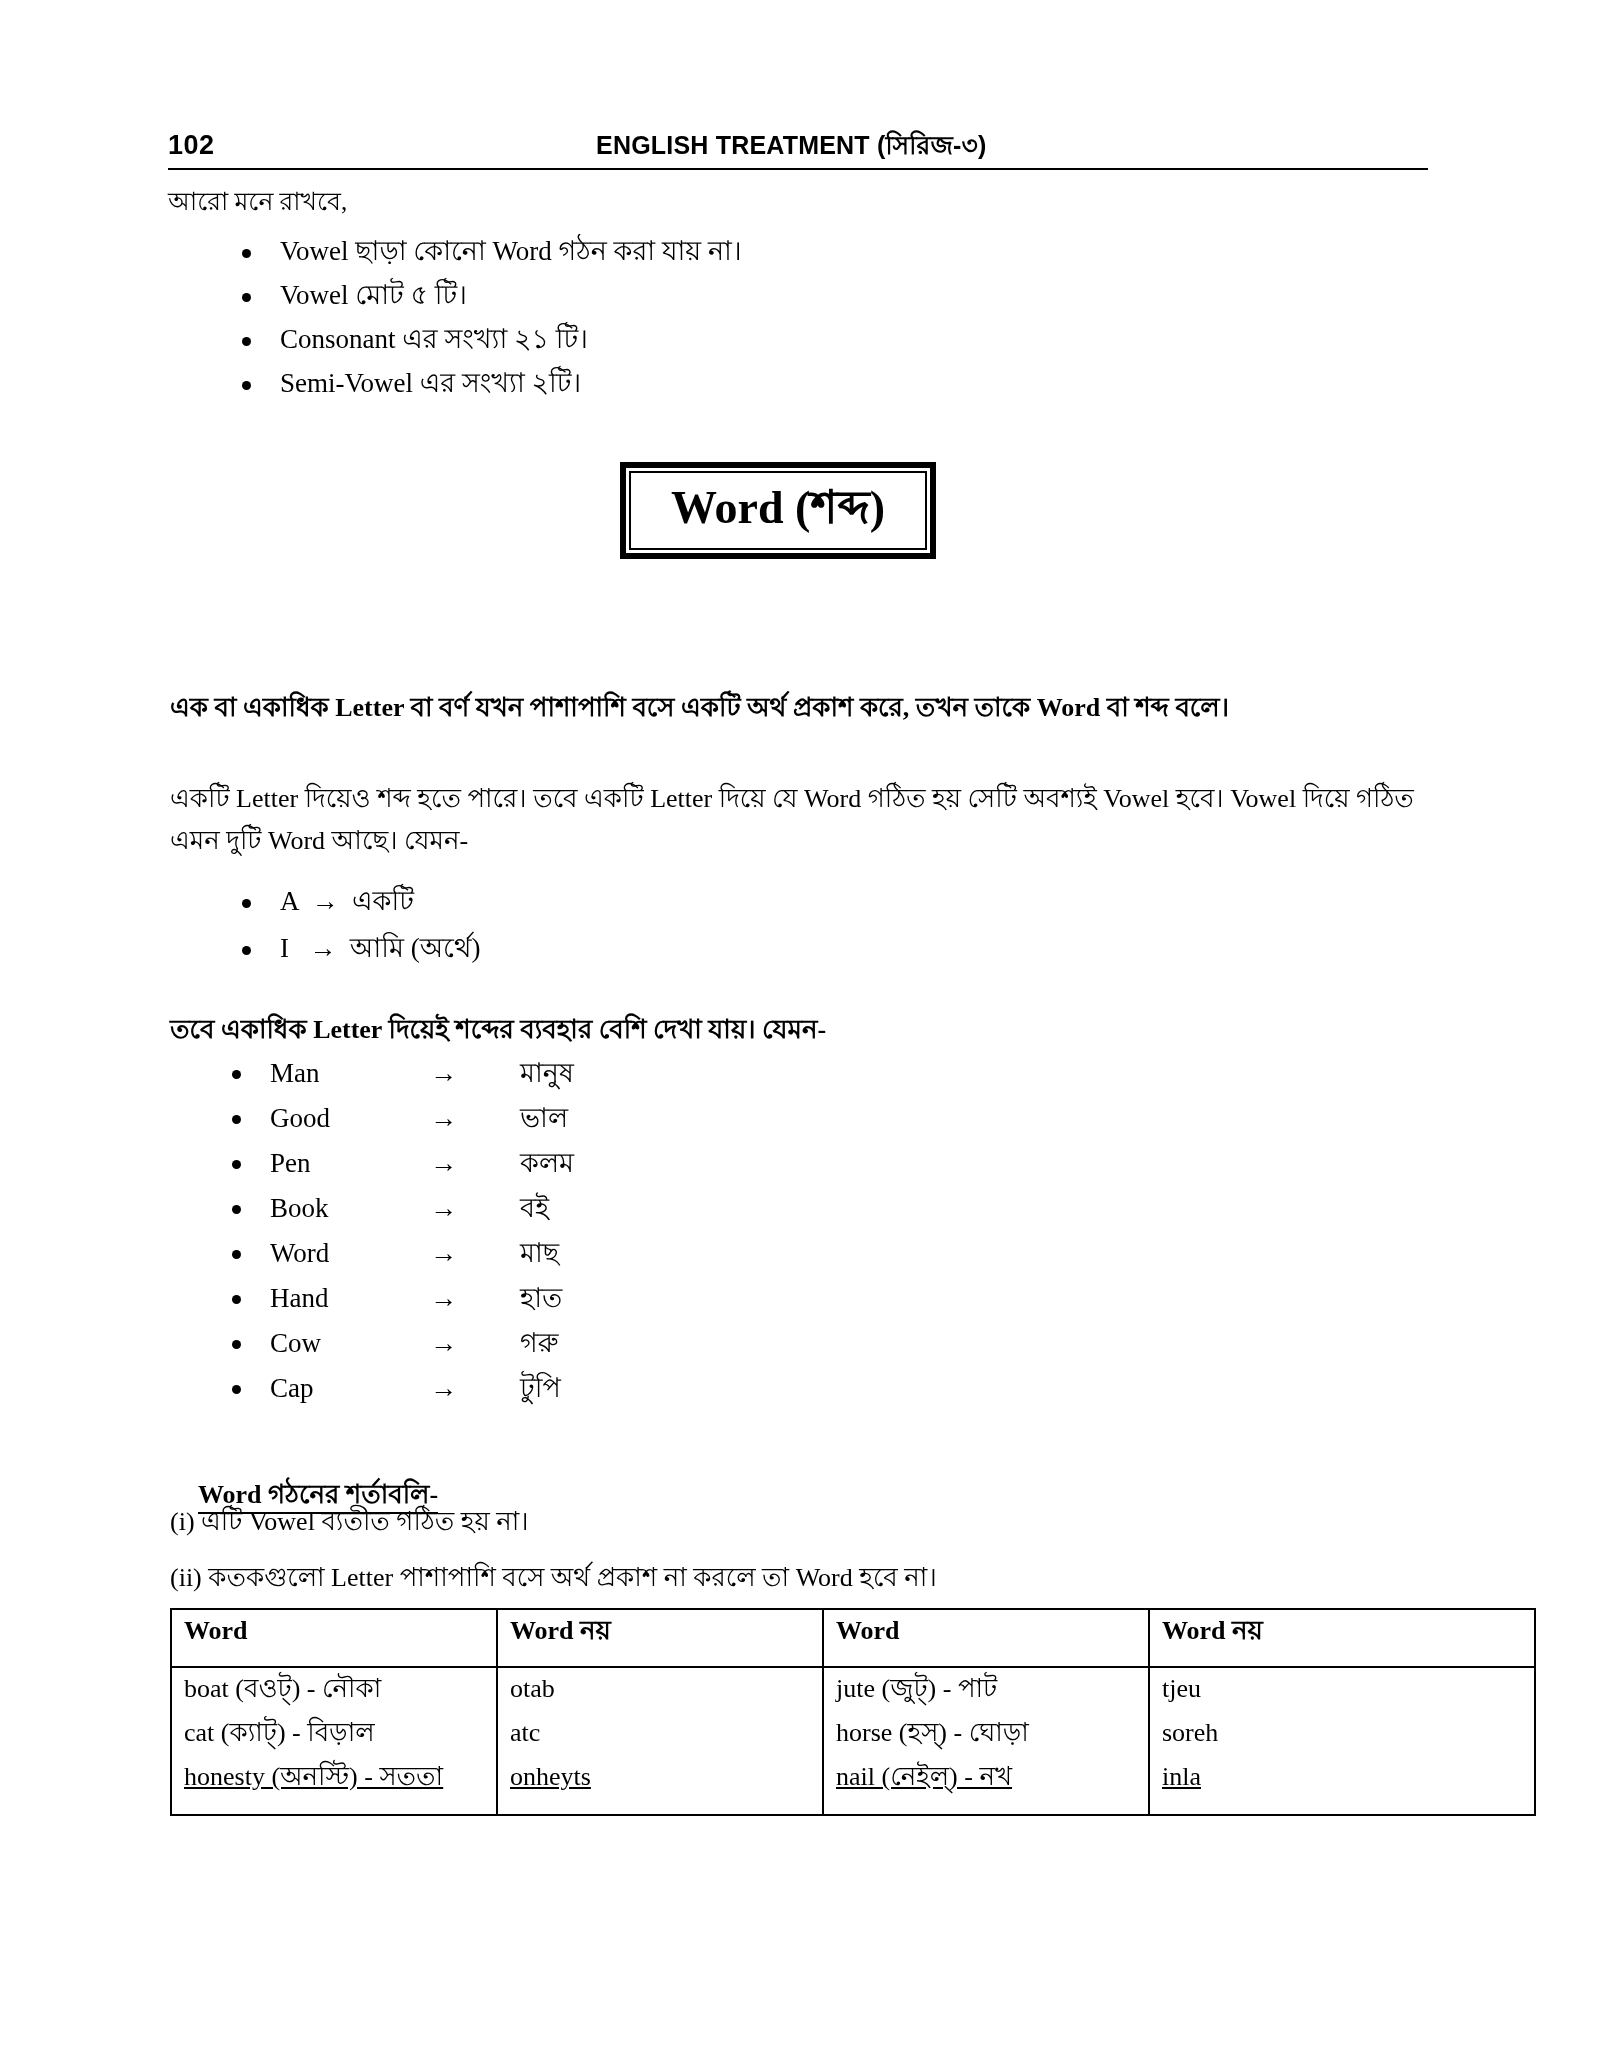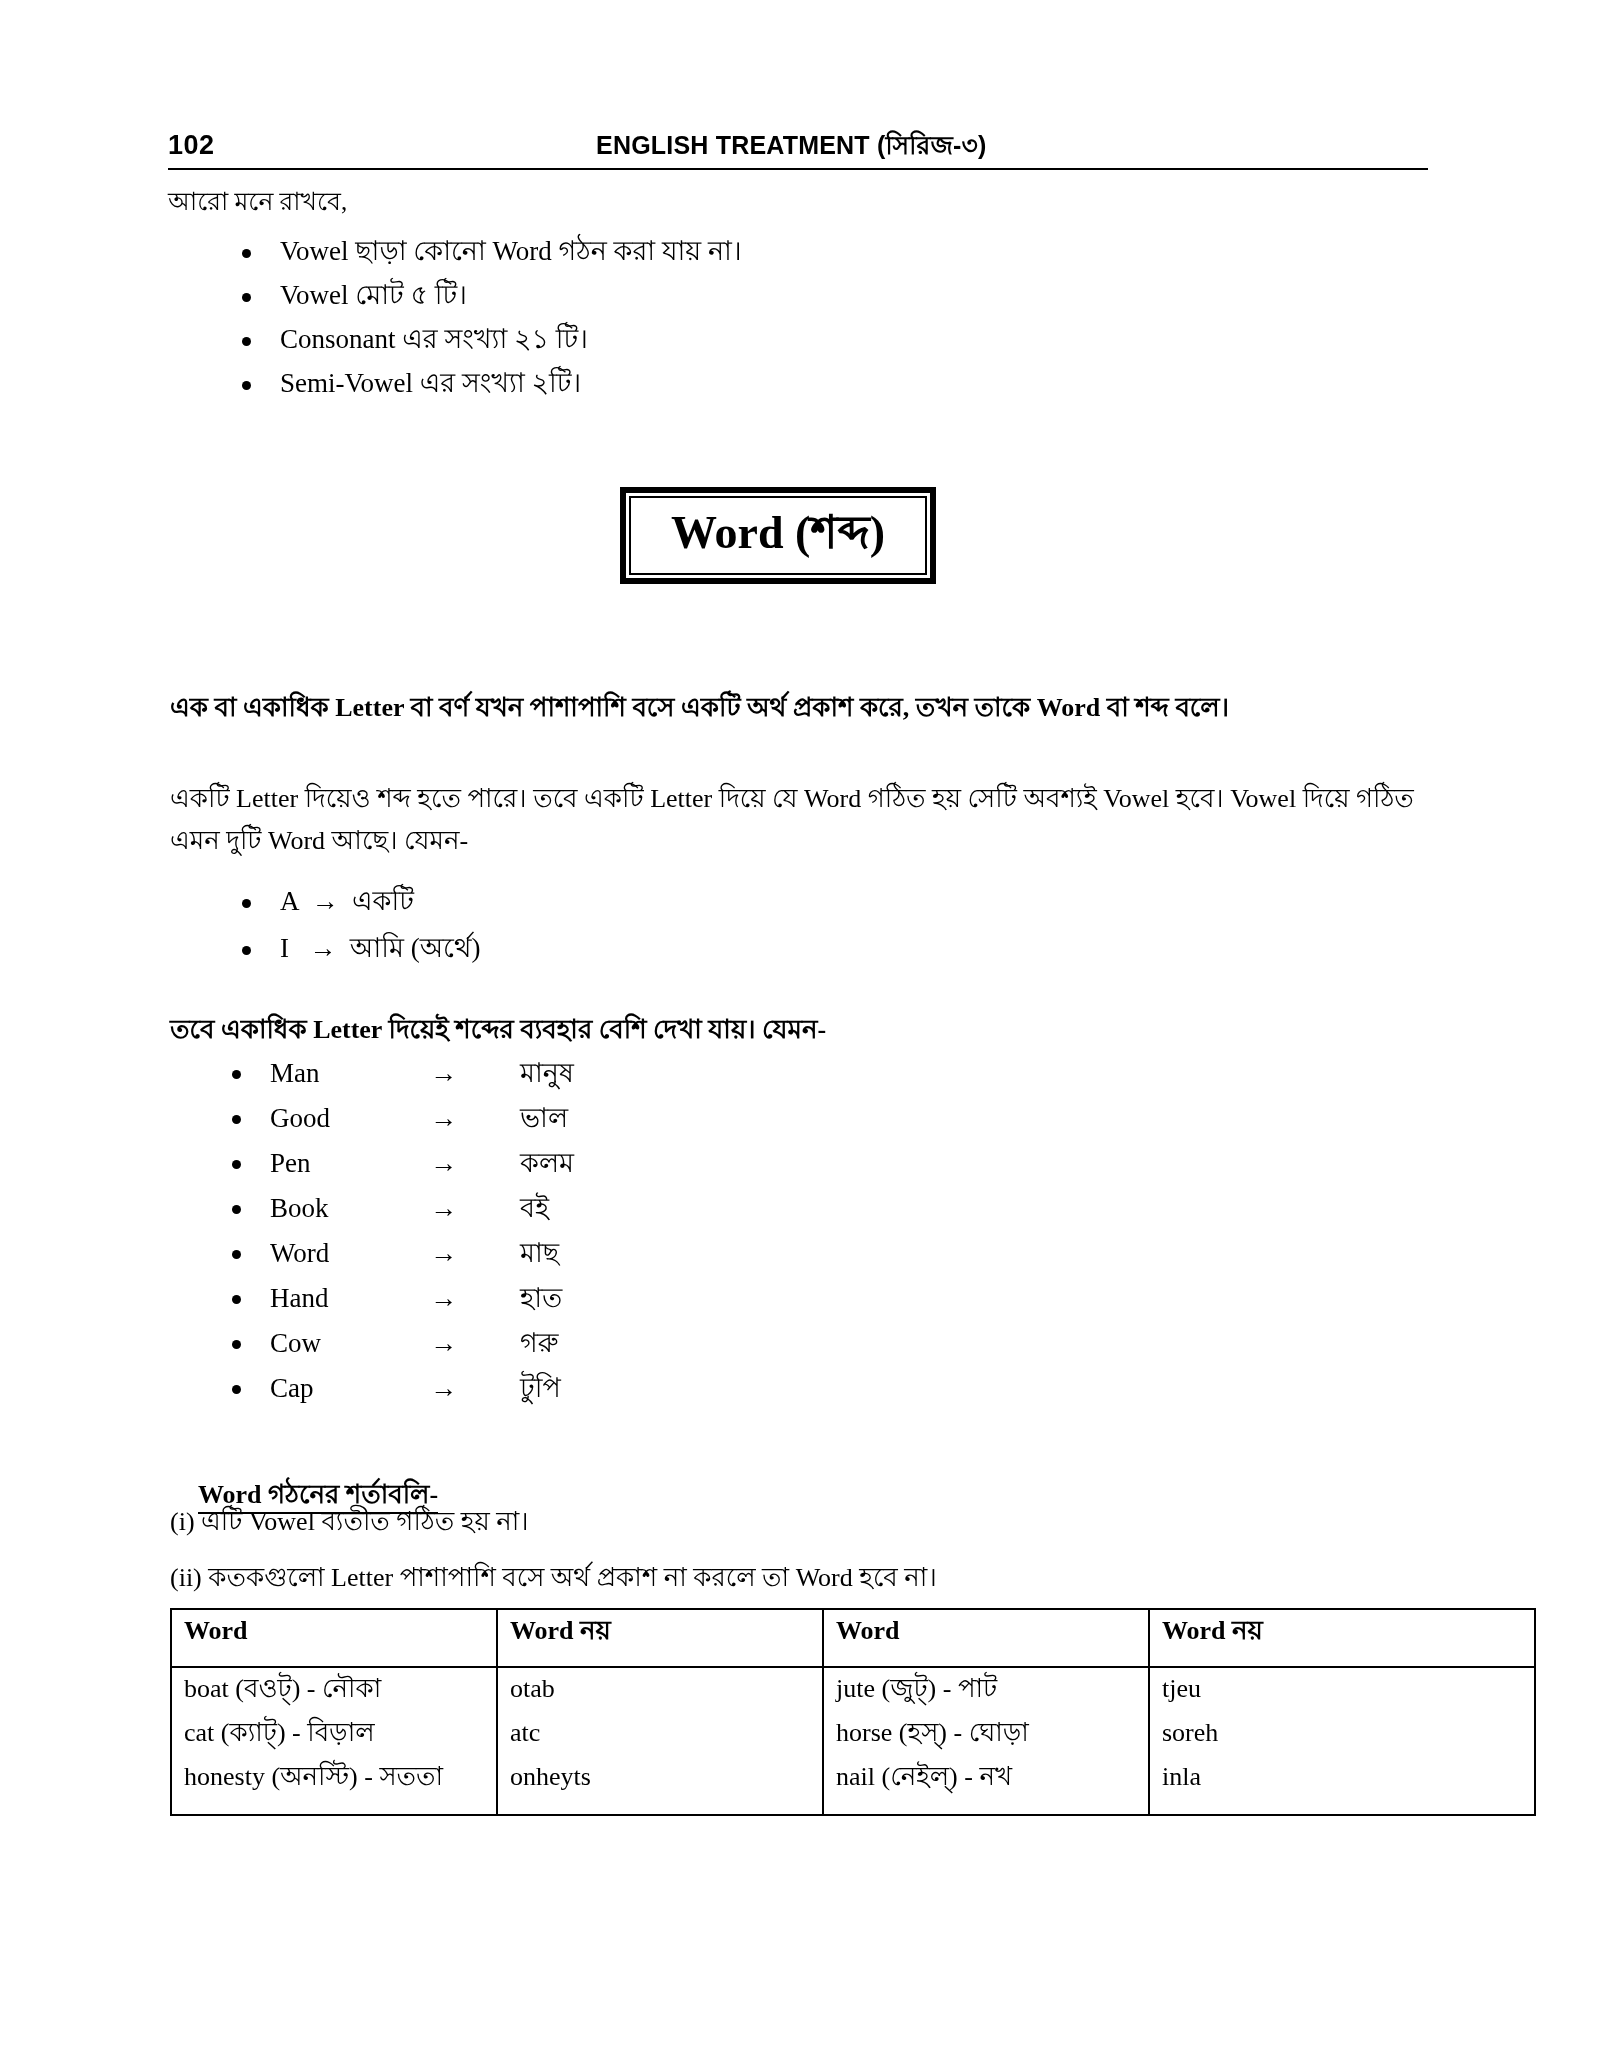--- a/index.html
+++ b/index.html
@@ -102,21 +102,21 @@
 
   #facts-list {
     left: 222px;
     top: 228px;
   }
 
   
   .title-box-wrap {
     position: absolute;
     left: 620px;
-    top: 487px;
+    top: 462px;
     text-align: right;
   }
   .title-box-outer {
     border: 6px solid #000;
     padding: 3px;
     background: #fff;
     display: inline-block;
   }
   .title-box-inner {
     border: 2px solid #000;
@@ -243,21 +243,21 @@
     height: 38px;
     white-space: pre;
   }
   #word-table td {
     height: 128px;
   }
   #word-table td div.cell-line {
     margin-bottom: 18px;
     white-space: pre;
   }
-  #word-table td div.cell-line:last-child { margin-bottom: 4px; }
+  #word-table td div.cell-line:last-child { margin-bottom: 4px; text-decoration: underline; }
 
   .col-1 { width: 300px; }
   .col-2 { width: 300px; }
   .col-3 { width: 300px; }
   .col-4 { width: 360px; }
 </style>
 </head>
 <body>
 
 <div class="page">

